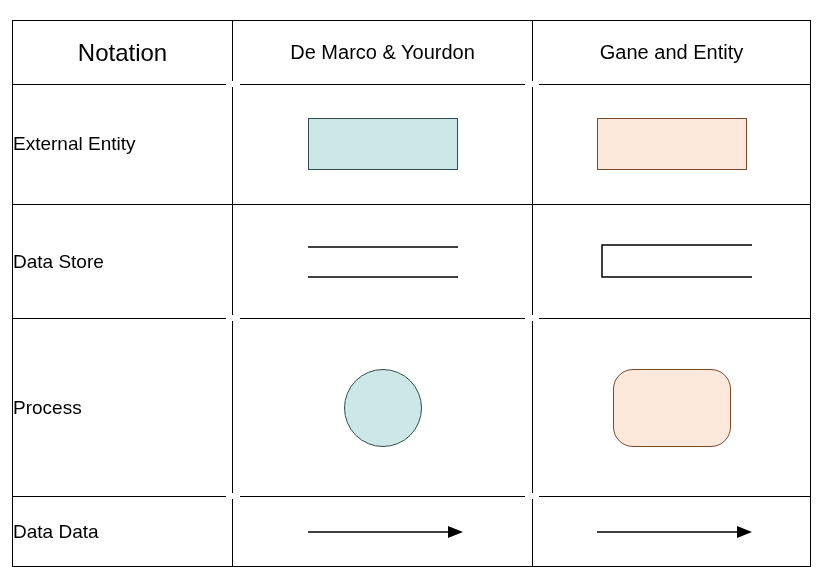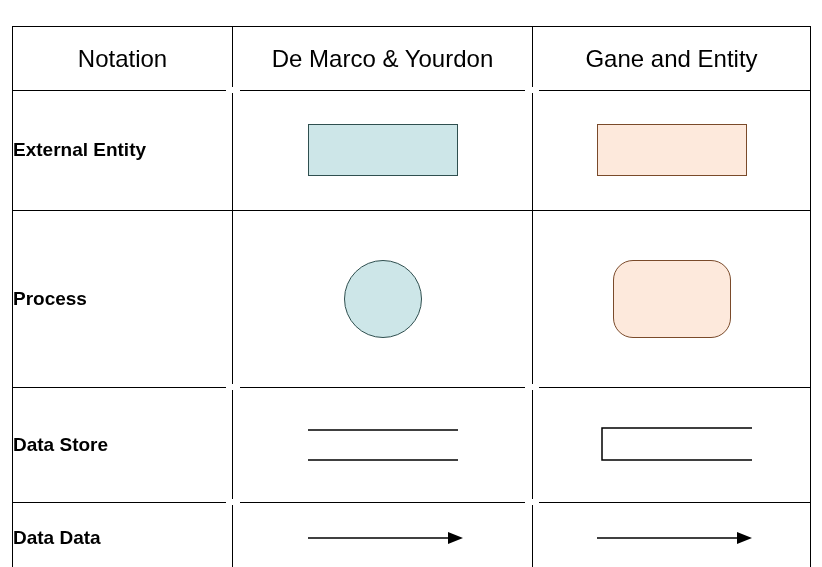--- a/index.html
+++ b/index.html
@@ -7,21 +7,21 @@
     padding: 0;
     background: #fff;
     font-family: Arial, Helvetica, sans-serif;
     color: #000;
   }
   .frame {
     width: 822px;
     height: 567px;
     position: relative;
     box-sizing: border-box;
-    padding: 26px 12px;
+    padding: 20px 12px;
   }
   table.dfd {
     width: 798px;
     height: 547px;
     border-collapse: collapse;
     table-layout: fixed;
   }
   table.dfd col.c-label { width: 220px; }
   table.dfd col.c-yd    { width: 300px; }
   table.dfd col.c-gs    { width: 278px; }
@@ -37,29 +37,29 @@
   .notch {
     position: absolute;
     width: 14px;
     height: 6px;
     background: #fff;
     z-index: 5;
   }
 
   th.head {
     font-weight: normal;
-    font-size: 24px;
+    font-size: 20px;
     text-align: center;
     line-height: 1.15;
     padding: 8px 4px;
   }
   th.head.first { font-size: 24px; }
 
   td.row-label {
-    font-weight: bold;
+    font-weight: normal;
     font-size: 19px;
     text-align: left;
     padding-left: 16px;
   }
 
   td.symbol-cell { text-align: center; }
   .sym-wrap {
     display: flex;
     align-items: center;
     justify-content: center;
@@ -138,38 +138,20 @@
       </td>
       <td class="symbol-cell">
         <div class="sym-wrap">
           <div class="rect-gs"></div>
         </div>
       </td>
     </tr>
 
     <tr>
       <td class="row-label">
-        <span>Process</span>
-      </td>
-      <td class="symbol-cell">
-        <div class="sym-wrap">
-          <div class="circle-yd"></div>
-        </div>
-        <span class="notch" style="left:-7px; bottom:-3px;"></span>
-        <span class="notch" style="right:-7px; bottom:-3px;"></span>
-      </td>
-      <td class="symbol-cell">
-        <div class="sym-wrap">
-          <div class="rrect-gs"></div>
-        </div>
-      </td>
-    </tr>
-
-    <tr>
-      <td class="row-label">
         <span>Data Store</span>
       </td>
       <td class="symbol-cell">
         <div class="sym-wrap">
           <svg width="180" height="50">
             <line x1="15" y1="10" x2="165" y2="10" stroke="#000" stroke-width="1.5"></line>
             <line x1="15" y1="40" x2="165" y2="40" stroke="#000" stroke-width="1.5"></line>
           </svg>
         </div>
         <span class="notch" style="left:-7px; bottom:-3px;"></span>
@@ -180,20 +162,38 @@
           <svg width="180" height="50">
 
             <polyline points="170,8 20,8 20,40 170,40" fill="none" stroke="#000" stroke-width="1.5"></polyline>
           </svg>
         </div>
       </td>
     </tr>
 
     <tr>
       <td class="row-label">
+        <span>Process</span>
+      </td>
+      <td class="symbol-cell">
+        <div class="sym-wrap">
+          <div class="circle-yd"></div>
+        </div>
+        <span class="notch" style="left:-7px; bottom:-3px;"></span>
+        <span class="notch" style="right:-7px; bottom:-3px;"></span>
+      </td>
+      <td class="symbol-cell">
+        <div class="sym-wrap">
+          <div class="rrect-gs"></div>
+        </div>
+      </td>
+    </tr>
+
+    <tr>
+      <td class="row-label">
         <span>Data Data</span>
       </td>
       <td class="symbol-cell">
         <div class="sym-wrap">
           <svg width="180" height="30">
             <line x1="15" y1="15" x2="155" y2="15" stroke="#000" stroke-width="1.5"></line>
             <polygon points="155,9 170,15 155,21" fill="#000"></polygon>
           </svg>
         </div>
       </td>

